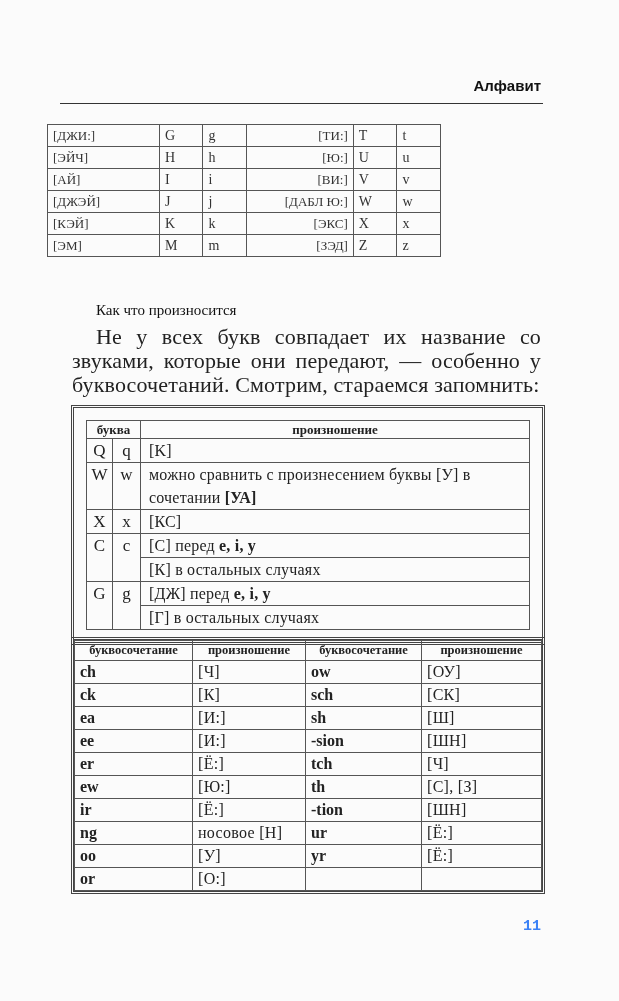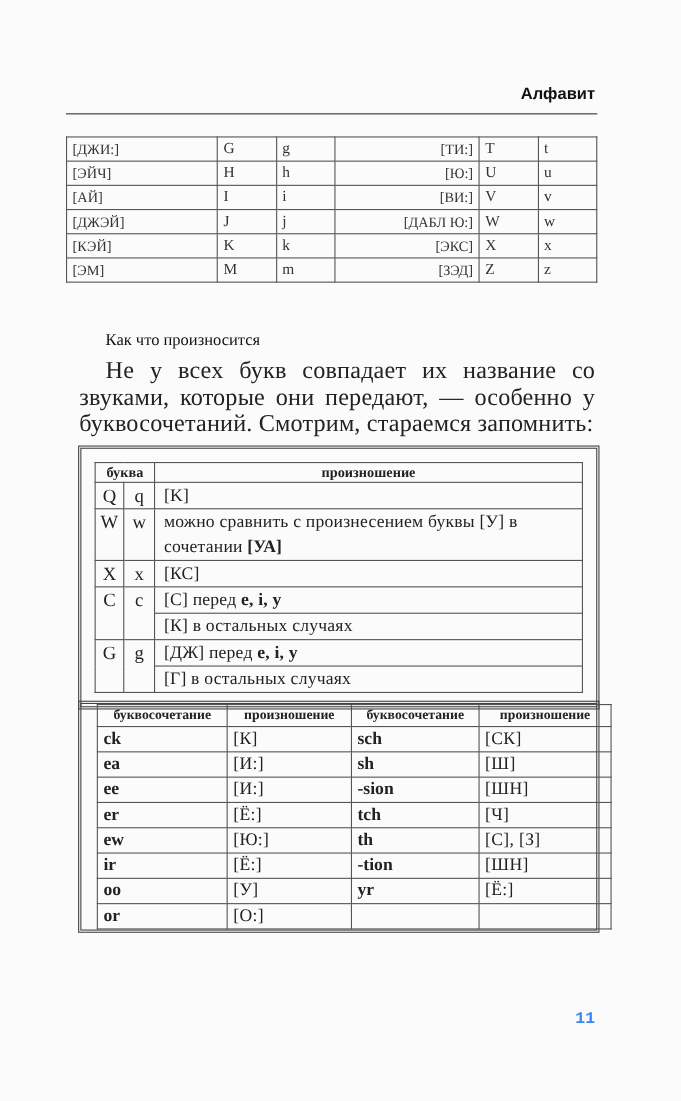--- a/index.html
+++ b/index.html
@@ -10,21 +10,21 @@
     position: absolute; left: 72px; top: 77px; width: 469px;
     text-align: right; font-family: "Liberation Sans", "DejaVu Sans", sans-serif;
     font-weight: bold; font-size: 15px; color: #111;
   }
   .head-rule {
     position: absolute; left: 60px; top: 103px; width: 483px; height: 1px; background: #333;
   }
 
   
   .alpha-table {
-    position: absolute; left: 60px; top: 124px; width: 483px;
+    position: absolute; left: 47px; top: 124px; width: 394px;
     border-collapse: collapse; font-size: 13px; color: #333;
   }
   .alpha-table td {
     border: 1px solid #555; height: 22px; padding: 0 5px; vertical-align: middle;
     font-family: "Liberation Serif", serif;
   }
   .alpha-table td.c1 { width: 113px; }
   .alpha-table td.c2 { width: 44px; font-size: 14px; }
   .alpha-table td.c3 { width: 44px; font-size: 14px; }
   .alpha-table td.c4 { width: 108px; text-align: right; }
@@ -53,21 +53,21 @@
   .letters-table td.up { width: 26px; }
   .letters-table td.low { width: 28px; }
   .letters-table td.pron { padding-left: 8px; letter-spacing: 0.2px; }
   b { font-weight: bold; }
 
   
   .combo-wrap {
     position: absolute; left: 71px; top: 637px; width: 474px;
     border: 3px double #444;
   }
-  .combo-table { width: 100%; border-collapse: collapse; font-size: 16px; color: #222; margin-left: 14px; }
+  .combo-table { width: 100%; border-collapse: collapse; font-size: 16px; color: #222; }
   .combo-table th, .combo-table td { border: 1px solid #555; padding: 0 5px; }
   .combo-table th { font-size: 12.5px; font-weight: bold; height: 20px; text-align: center; }
   .combo-table td { height: 23px; line-height: 22px; }
   .combo-table td.combo { font-weight: bold; width: 118px; font-size: 16px; }
   .combo-table td.pr { width: 113px; letter-spacing: 0.3px; }
   .combo-table td.combo2 { font-weight: bold; width: 116px; }
   .combo-table td.pr2 { letter-spacing: 0.3px; }
 
   .page-number {
     position: absolute; left: 500px; top: 918px; width: 41px; text-align: right;
@@ -185,20 +185,26 @@
     <thead>
       <tr>
         <th>буквосочетание</th>
         <th>произношение</th>
         <th>буквосочетание</th>
         <th>произношение</th>
       </tr>
     </thead>
     <tbody id="combo-body">
         <tr>
+          <td class="combo">ch</td>
+          <td class="pr">[Ч]</td>
+          <td class="combo2">ow</td>
+          <td class="pr2">[ОУ]</td>
+        </tr>
+        <tr>
           <td class="combo">ck</td>
           <td class="pr">[К]</td>
           <td class="combo2">sch</td>
           <td class="pr2">[СК]</td>
         </tr>
         <tr>
           <td class="combo">ea</td>
           <td class="pr">[И:]</td>
           <td class="combo2">sh</td>
           <td class="pr2">[Ш]</td>
@@ -221,20 +227,26 @@
           <td class="combo2">th</td>
           <td class="pr2">[С], [З]</td>
         </tr>
         <tr>
           <td class="combo">ir</td>
           <td class="pr">[Ё:]</td>
           <td class="combo2">-tion</td>
           <td class="pr2">[ШН]</td>
         </tr>
         <tr>
+          <td class="combo">ng</td>
+          <td class="pr">носовое [Н]</td>
+          <td class="combo2">ur</td>
+          <td class="pr2">[Ё:]</td>
+        </tr>
+        <tr>
           <td class="combo">oo</td>
           <td class="pr">[У]</td>
           <td class="combo2">yr</td>
           <td class="pr2">[Ё:]</td>
         </tr>
         <tr>
           <td class="combo">or</td>
           <td class="pr">[О:]</td>
           <td class="combo2"></td>
           <td class="pr2"></td>

